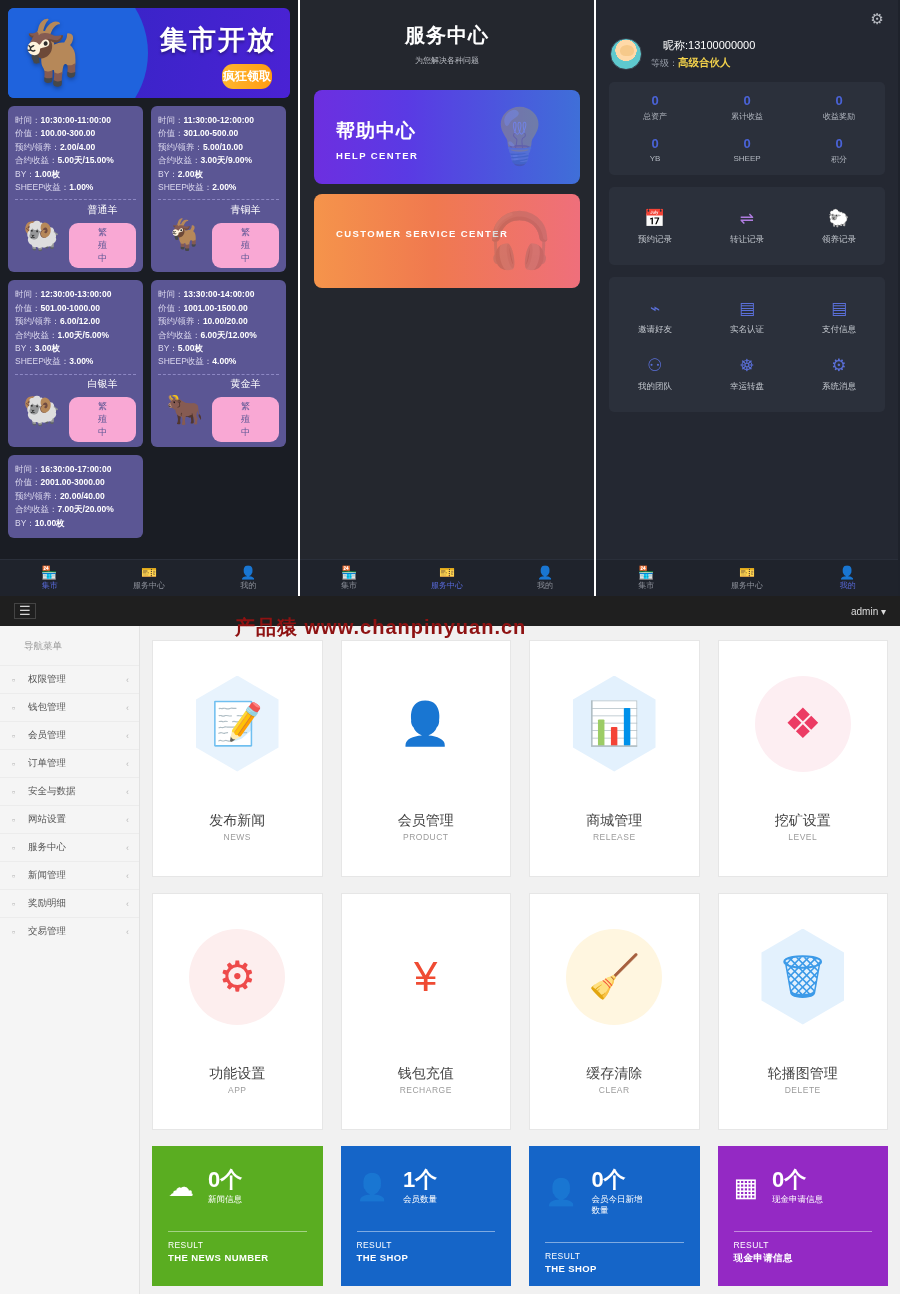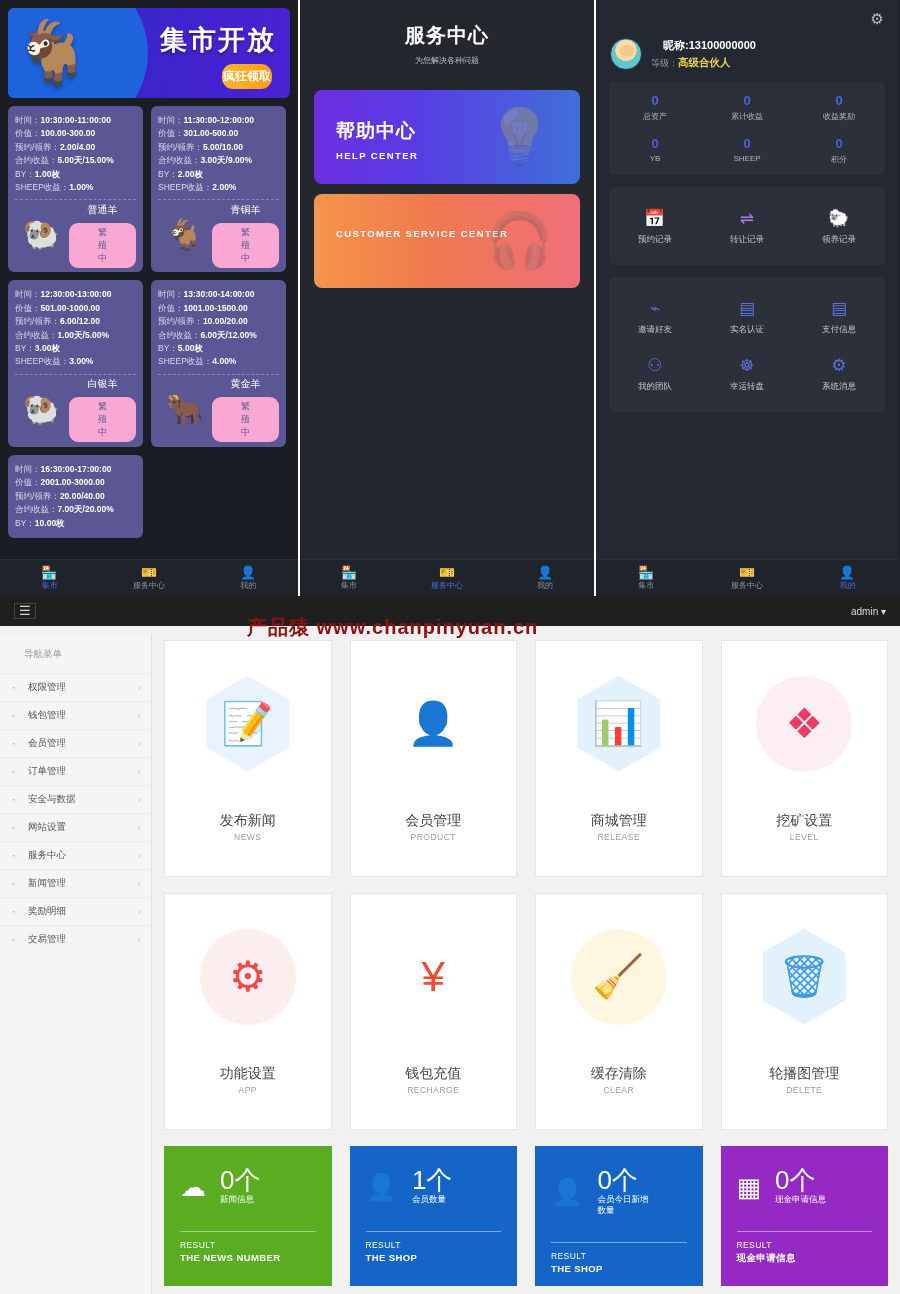--- a/index.html
+++ b/index.html
@@ -53,62 +53,62 @@
   .svc-card h2{color:#fff;font-size:19px;font-weight:bold;letter-spacing:1px;}
   .svc-card span{color:#fff;font-size:9.5px;letter-spacing:1.4px;display:block;margin-top:6px;font-weight:bold;}
   .svc-ico{position:absolute;right:26px;top:14px;font-size:54px;opacity:.22;color:#fff;line-height:64px;}
 
   
   .gear-top{position:absolute;right:14px;top:10px;color:#b9bcc3;font-size:15px;}
   .prof{display:flex;align-items:center;padding:38px 0 0 14px;}
   .avatar{width:32px;height:32px;border-radius:50%;background:radial-gradient(circle at 50% 38%,#ffd9a8 0 44%,#5ec9ce 45% 100%);position:relative;overflow:hidden;border:1px solid #3a3f4b;}
   .avatar:after{content:"";position:absolute;left:9px;top:6px;width:14px;height:11px;border-radius:50% 50% 40% 40%;background:#f6c98a;}
   .pinfo{margin-left:9px;}
-  .pname{color:#fff;font-size:11px;font-weight:bold;padding-left:12px;}
+  .pname{color:#fff;font-size:11px;font-weight:normal;padding-left:12px;}
   .plvl{font-size:9px;color:#9aa0ab;margin-top:3px;}
   .plvl b{color:#f3d24b;font-size:10.5px;}
   .panel{margin:12px 13px 0;background:#2b303b;border-radius:5px;padding:11px 0 10px;}
   .prow{display:flex;}
   .pstat{flex:1;text-align:center;}
   .pstat .v{color:#4a63d8;font-size:13px;font-weight:bold;}
   .pstat .k{color:#b2b7c0;font-size:8px;margin-top:3px;}
   .prow.second{margin-top:14px;}
   .igrid{display:flex;flex-wrap:wrap;}
   .icell{width:33.333%;text-align:center;padding:11px 0 9px;}
   .icell .ig{font-size:17px;line-height:20px;display:block;}
   .icell .il{color:#c3c7ce;font-size:8.5px;margin-top:5px;}
 
   
   .admin{height:698px;background:#f1f1f1;position:relative;}
   .abar{height:30px;background:#1f1f1f;display:flex;align-items:center;padding:0 14px;justify-content:space-between;}
   .abar .burger{color:#d6d6d6;font-size:13px;border:1px solid #444;padding:1px 4px;line-height:12px;}
   .abar .user{color:#dcdcdc;font-size:10px;}
   .abody{display:flex;height:668px;}
-  .aside{width:152px;background:#f5f5f5;border-right:1px solid #e2e2e2;margin-top:8px;}
+  .aside{width:140px;background:#f5f5f5;border-right:1px solid #e2e2e2;}
   .anav-title{color:#999;font-size:9.5px;padding:14px 0 12px 24px;}
   .anav-item{height:28px;display:flex;align-items:center;padding:0 10px 0 12px;border-top:1px solid #ececec;color:#555;font-size:9.5px;}
   .anav-item .ni{width:16px;color:#b0b0b0;font-size:9px;}
   .anav-item .nl{flex:1;}
   .anav-item .nc{color:#bbb;font-size:9px;}
   .amain{flex:1;background:#f1f1f1;padding:14px 12px;position:relative;}
   .watermark{position:absolute;left:95px;top:-12px;font-size:20px;font-weight:bold;color:#8e1212;letter-spacing:1px;white-space:nowrap;}
   .mgrid2{display:flex;gap:18px;}
   .mtile{flex:1;background:#fff;border:1px solid #e6e6e6;height:237px;display:flex;flex-direction:column;align-items:center;justify-content:center;}
   .mtile .shape{width:96px;height:96px;display:flex;align-items:center;justify-content:center;margin-bottom:14px;}
   .hexa{clip-path:polygon(50% 0%,93% 25%,93% 75%,50% 100%,7% 75%,7% 25%);}
   .rnd{border-radius:50%;}
   .mtile .glyph{font-size:42px;line-height:44px;}
   .mtile .tl{font-size:14px;color:#444;margin-top:26px;}
   .mtile .ts{font-size:8.5px;color:#9b9b9b;margin-top:2px;letter-spacing:.5px;}
   .mgrid2.r2{margin-top:16px;}
   .sgrid{display:flex;gap:18px;margin-top:16px;}
   .stile{flex:1;height:140px;padding:22px 16px 14px;color:#fff;position:relative;}
   .stop{display:flex;align-items:center;gap:14px;}
   .sico{font-size:26px;line-height:30px;}
-  .sval{font-size:26px;font-weight:normal;line-height:24px;}
+  .sval{font-size:22px;font-weight:bold;line-height:24px;}
   .slab{font-size:8.5px;margin-top:2px;max-width:58px;line-height:11px;}
   .sline{border-top:1px solid rgba(255,255,255,.45);margin-top:26px;}
   .sfoot{margin-top:7px;font-size:8.5px;line-height:12px;letter-spacing:.4px;}
   .sfoot b{display:block;font-size:9.5px;font-weight:bold;margin-top:1px;}
 </style>
 </head>
 <body>
 
 <div class="screens">
 

